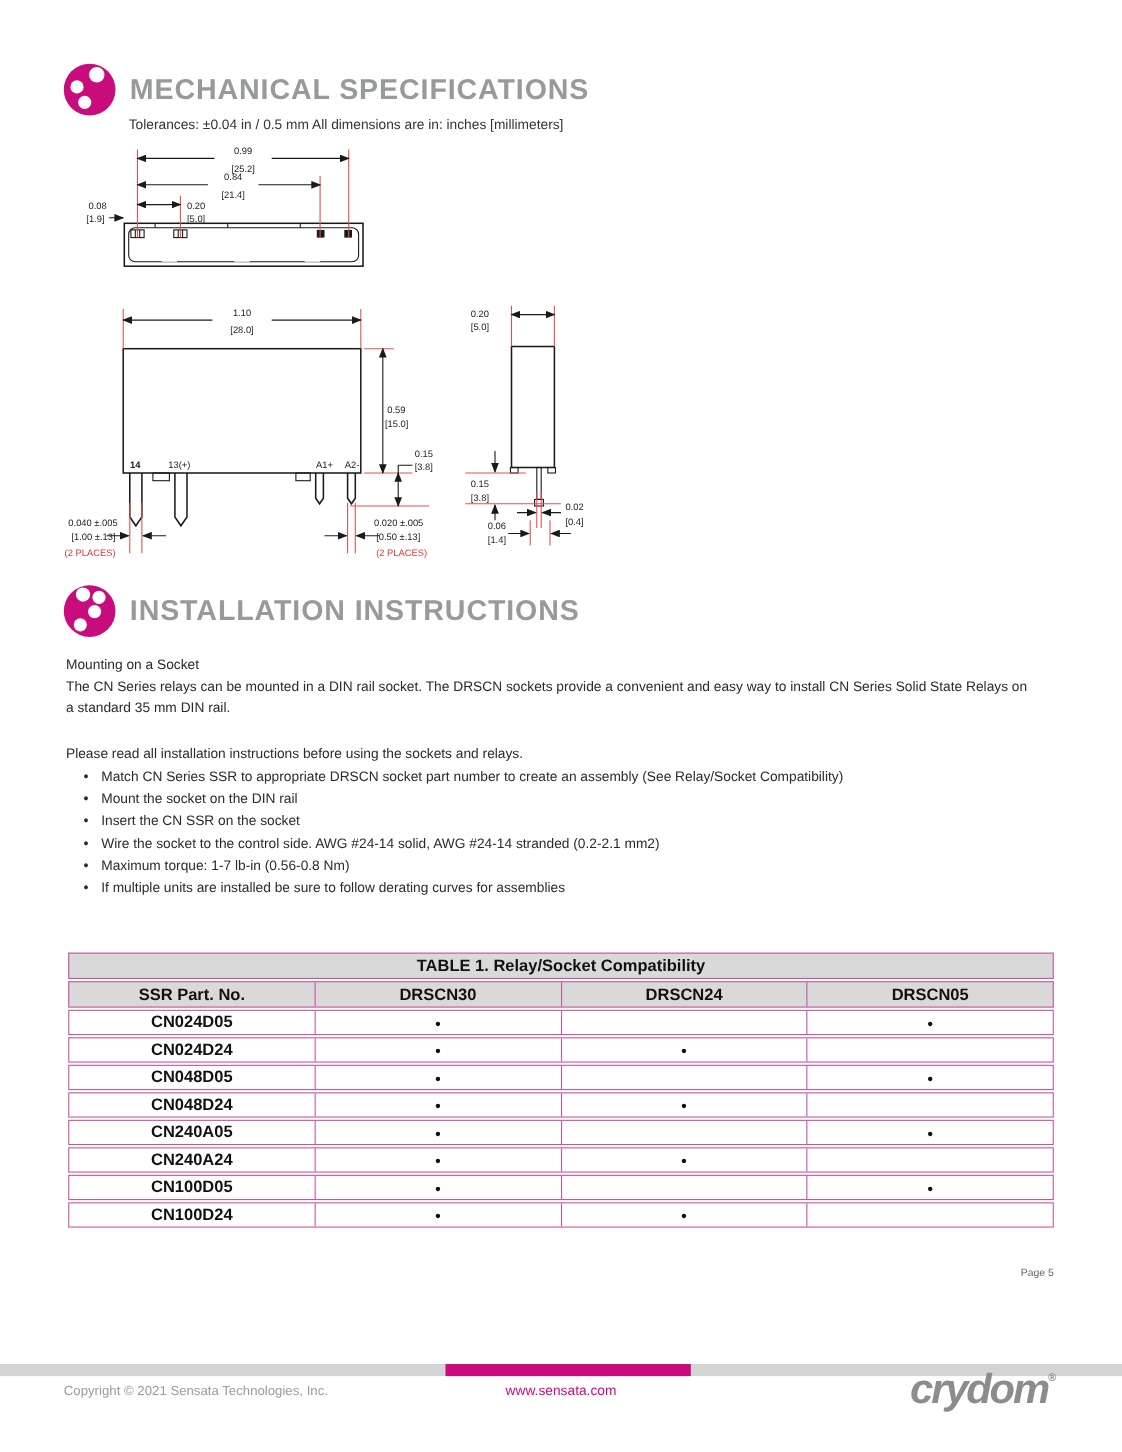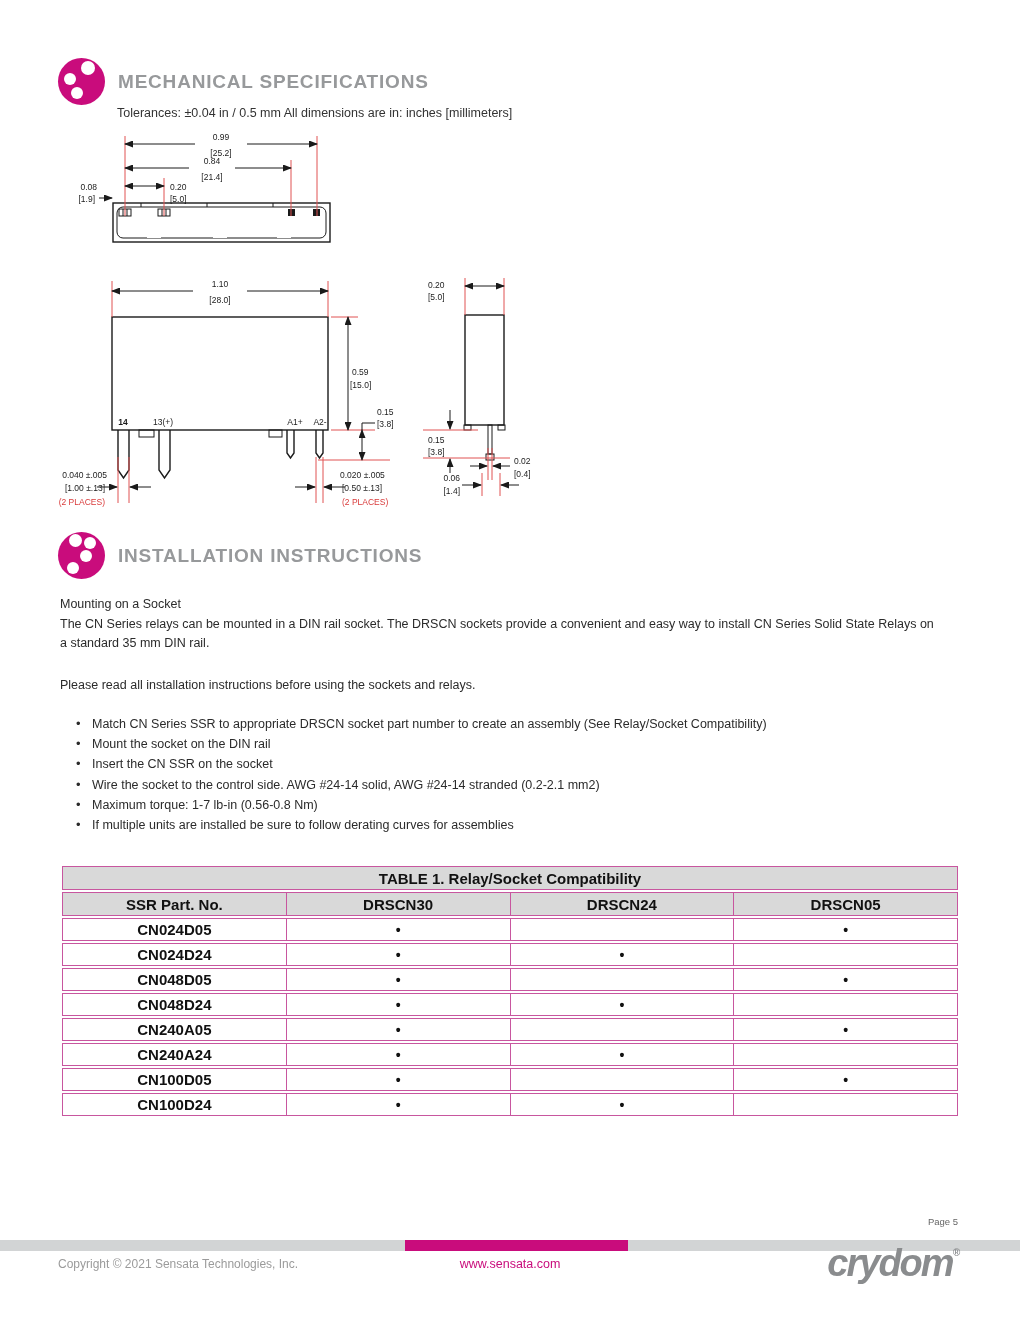--- a/index.html
+++ b/index.html
@@ -4,52 +4,52 @@
 <style>
   * { margin:0; padding:0; box-sizing:border-box; }
   html,body { background:#ffffff; }
   body { font-family:"Liberation Sans", sans-serif; color:#2b2b2b; }
   .page { position:relative; width:1020px; height:1320px; background:#fff; overflow:hidden; }
 
   
   .sec { position:absolute; display:flex; align-items:center; gap:13px; }
   .logo-dot { width:47px; height:47px; border-radius:50%; background:#c90c7c; position:relative; flex:0 0 auto; }
   .logo-dot i { position:absolute; background:#fff; border-radius:50%; display:block; }
-  .sec h1 { font-size:19px; font-weight:bold; color:#97999b; letter-spacing:0.8px; white-space:nowrap; }
+  .sec h1 { font-size:26px; font-weight:bold; color:#97999b; letter-spacing:0.8px; white-space:nowrap; }
 
   .tol { position:absolute; left:117px; top:106px; font-size:12.5px; color:#333; }
 
   
   svg text { font-family:"Liberation Sans", sans-serif; font-size:8.5px; fill:#1c1c1c; }
   svg text.red { fill:#d93a3a; }
   svg text.b { font-weight:bold; }
   .blk { stroke:#1a1a1a; stroke-width:1.4; fill:none; }
   .thin { stroke:#1a1a1a; stroke-width:1; fill:none; }
   .redl { stroke:#e05252; stroke-width:1; fill:none; }
   .dim { stroke:#1a1a1a; stroke-width:1; fill:none; }
 
   
   .instr { position:absolute; left:60px; top:595px; width:905px; }
   .instr p { font-size:12.5px; line-height:19.5px; color:#2b2b2b; }
   .instr .para { max-width:880px; }
   .instr .lead { margin-top:22px; }
-  ul.bullets { margin-top:19px; padding-left:32px; }
+  ul.bullets { margin-top:1px; padding-left:32px; }
   ul.bullets li { list-style:none; position:relative; font-size:12.5px; line-height:20.2px; color:#2b2b2b; }
   ul.bullets li::before { content:"\2022"; position:absolute; left:-16px; font-size:13px; }
 
   
   .ctable { position:absolute; left:62px; top:866px; width:896px; }
   .trow { display:flex; border:1px solid #c8569f; height:23px; margin-bottom:2px; background:#fff; }
   .trow.title, .trow.head { background:#d9d9d9; height:24px; }
   .tcell { flex:1; display:flex; align-items:center; justify-content:center; font-size:15px; font-weight:bold; border-left:1px solid #c8569f; color:#111; }
   .tcell:first-child { border-left:none; }
   .tcell.dot { font-size:14px; }
 
   
-  .pageno { position:absolute; right:62px; top:1216px; font-size:9.5px; color:#666;text-align:right; }
+  .pageno { position:absolute; right:62px; top:1152px; font-size:9.5px; color:#666;text-align:right; }
   .bar { position:absolute; left:0; top:1240px; width:1020px; height:11px; background:#d2d4d5; }
   .bar-mag { position:absolute; left:405px; top:1240px; width:223px; height:11px; background:#c90c7c; }
   .copy { position:absolute; left:58px; top:1257px; font-size:12px; color:#9b9b9b; }
   .url { position:absolute; left:0; top:1257px; width:1020px; text-align:center; font-size:12.5px; color:#c90c7c; }
   .brand { position:absolute; right:60px; top:1244px; font-size:38px; font-weight:bold; font-style:italic; color:#8a8c8e; letter-spacing:-2px; line-height:1; }
   .brand sup { font-size:10px; letter-spacing:0; vertical-align:20px; }
 </style>
 </head>
 <body>
 

